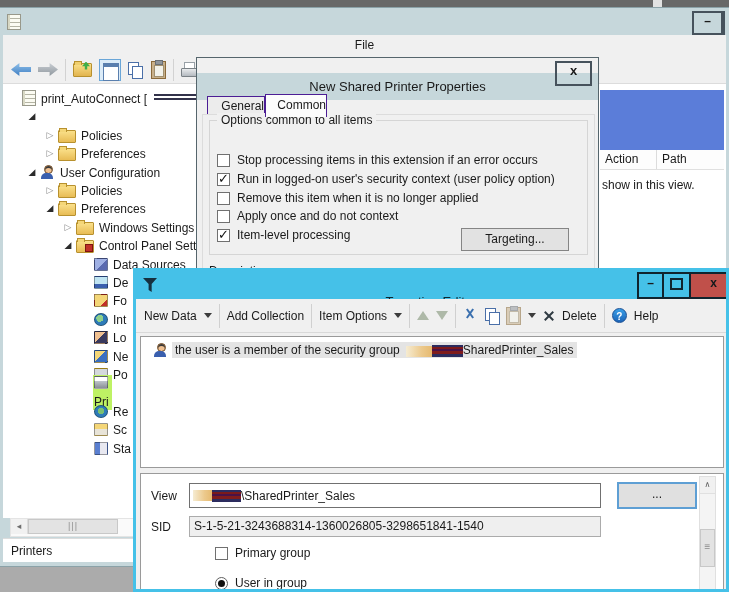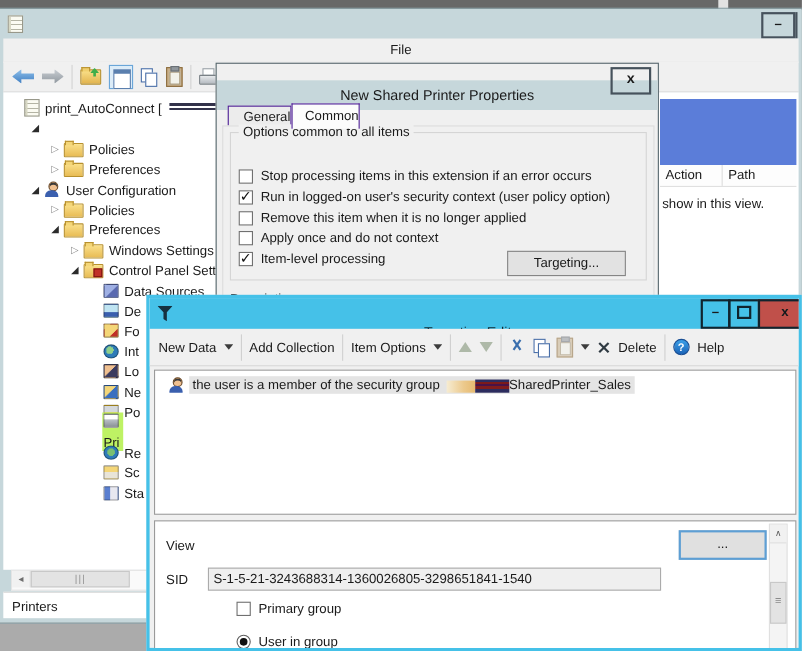--- a/index.html
+++ b/index.html
@@ -413,20 +413,25 @@
         <span>the user is a member of the security group</span>
         <span class="redact-tan" style="width:26px;margin-left:6px;"></span>
         <span class="redact-dark" style="width:31px;"></span>
         <span>SharedPrinter_Sales</span>
       </span>
     </div>
   </div>
 
   <div class="abs" id="te-panel">
     <span class="fld-label" style="top:15px;">View</span>
+    <div class="abs" id="grp-input">
+      <span class="redact-tan" style="width:19px;"></span>
+      <span class="redact-dark" style="width:29px;"></span>
+      <span>\SharedPrinter_Sales</span>
+    </div>
     <div class="abs" id="browse-btn">...</div>
 
     <span class="fld-label" style="top:46px;">SID</span>
     <div class="abs" id="sid-field">S-1-5-21-3243688314-1360026805-3298651841-1540</div>
 
     <div class="abs cb-row" id="pg-row">
       <span class="checkbox" id="pg-box"></span>
       <span>Primary group</span>
     </div>
     <div class="abs cb-row" id="uig-row">

